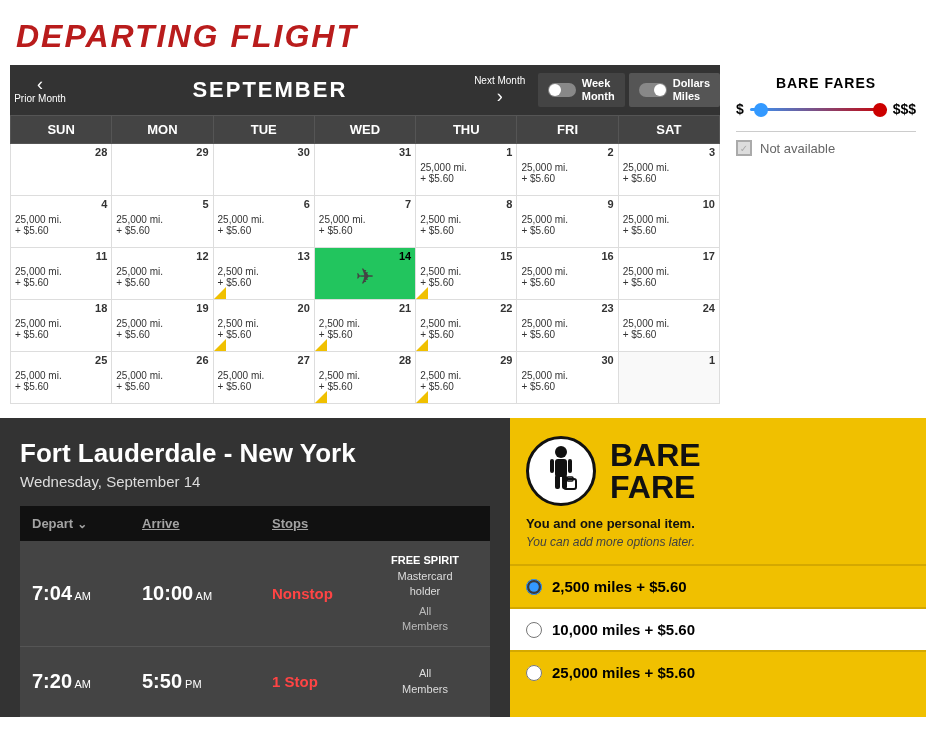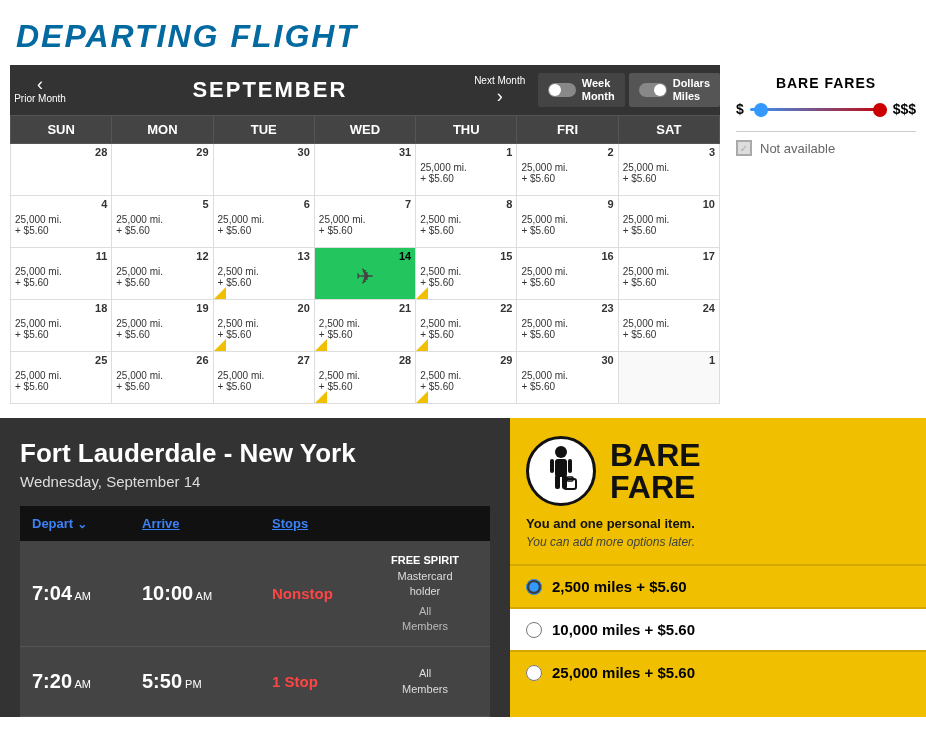--- a/index.html
+++ b/index.html
@@ -3,21 +3,21 @@
   <meta charset="utf-8">
   <style>
     * { box-sizing: border-box; margin: 0; padding: 0; }
     body { font-family: Arial, sans-serif; background: #fff; width: 926px; }
 
     
     .page-title {
       font-size: 32px;
       font-weight: 900;
       letter-spacing: 2px;
-      color: #0369a1;
+      color: #b91c1c;
       padding: 18px 16px 10px 16px;
       font-style: italic;
       text-transform: uppercase;
     }
 
     
     .calendar-wrapper {
       display: flex;
       padding: 0 10px;
       gap: 16px;
@@ -221,21 +221,21 @@
     }
     .flight-date {
       font-size: 15px;
       color: #ddd;
       margin-bottom: 16px;
     }
     .flight-table-header {
       display: flex;
       background: #111;
       padding: 10px 12px;
-      color: #3b82f6;
+      color: #a3a3a3;
       font-weight: bold;
       font-size: 13px;
       gap: 0;
     }
     .col-depart { width: 110px; display: flex; align-items: center; gap: 4px; cursor: pointer; }
     .col-arrive { width: 130px; text-decoration: underline; cursor: pointer; }
     .col-stops { width: 100px; text-decoration: underline; cursor: pointer; }
 
     .flight-row {
       display: flex;

